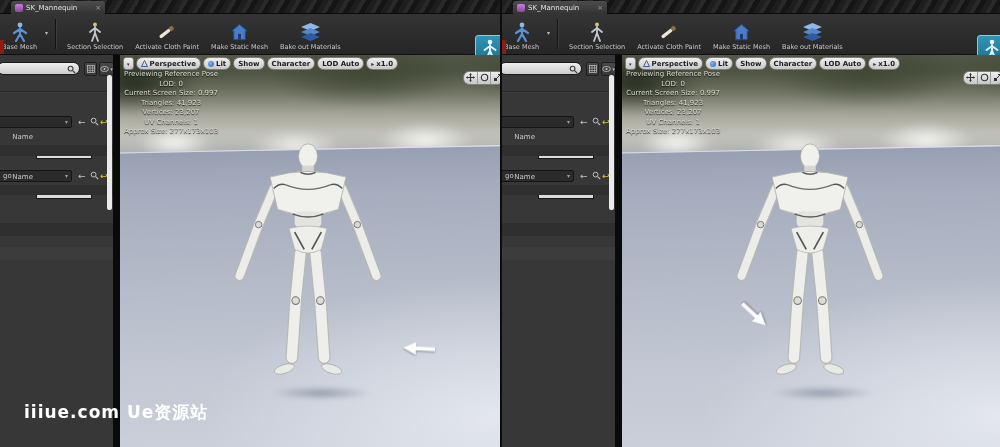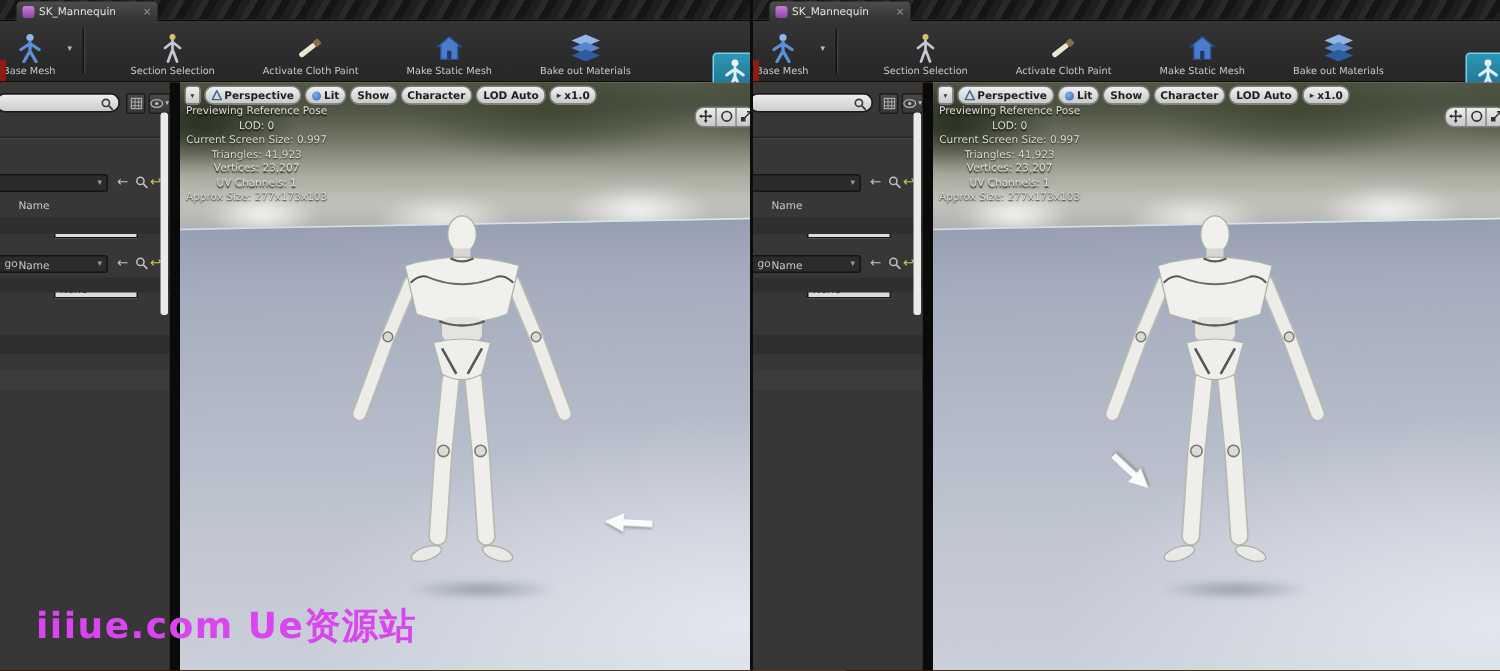--- a/index.html
+++ b/index.html
@@ -1,40 +1,40 @@
 <!DOCTYPE html>
 <html><head>
 <meta charset="utf-8">
 <style>
   * { margin:0; padding:0; box-sizing:border-box; }
   html,body { background:#000; }
   body { font-family:"DejaVu Sans", sans-serif; }
   .stage { position:relative; width:1000px; height:447px; overflow:hidden; background:#111; }
 
-  .frame { position:absolute; top:0; width:564px; height:447px; overflow:hidden; background:#a16207;padding-left:12px; }
+  .frame { position:absolute; top:0; width:564px; height:447px; overflow:hidden; background:#7f1d1d;padding-left:12px; }
   .frame--left { left:0; }
   .frame--right { left:500px; border-left:2px solid #0c0c0c; }
 
   
   .tabbar { position:absolute; left:0; top:0; width:500px; height:14px;
     background:repeating-linear-gradient(120deg,#1e1e1e 0 5px,#292929 5px 9px,#151515 9px 14px);
     border-bottom:1px solid #0a0a0a; }
   .tab { position:absolute; left:11px; top:1px; width:94px; height:13px;
     background:linear-gradient(#4c4c4c,#333); border-radius:3px 3px 0 0;
     display:flex; align-items:center; gap:3px; padding:0 4px; }
   .tab-icon { width:8px; height:8px; border-radius:2px; background:linear-gradient(#c97fd9,#8e44a8); flex:0 0 auto; }
   .tab-title { font-size:7px; color:#e3e3e3; white-space:nowrap; overflow:hidden; }
   .tab-close { font-size:7px; color:#9a9a9a; margin-left:auto; }
 
   
   .toolbar { position:absolute; left:0; top:14px; width:500px; height:41px;
     background:linear-gradient(#343434,#262626); border-bottom:1px solid #101010;
     display:flex; align-items:flex-start; padding:2px 0 3px 0; }
   .tbtn { position:relative; display:flex; flex-direction:column; align-items:center; justify-content:flex-end;
-    height:35px; padding:0 6px; color:#c9c9c9; font-size:6.5px; white-space:nowrap;margin-left:20px; }
+    height:35px; padding:0 6px; color:#c9c9c9; font-size:6.5px; white-space:nowrap; }
   .tbtn-base { margin-left:-4px; padding-right:13px; }
   .tbtn .tcaret { position:absolute; right:2px; top:13px; font-size:6px; color:#bbb; }
   .ticon { height:21px; display:flex; align-items:center; }
   .tlabel { margin-top:1px; }
   .tsep { width:1px; height:30px; background:#141414; box-shadow:1px 0 0 #3d3d3d; margin:0 5px 2px 5px; align-self:flex-end; }
   .preview-btn { position:absolute; right:-5px; top:21px; width:30px; height:30px;
     background:linear-gradient(#2e96b4,#1c6c89); border:1px solid #72d4f0; border-radius:3px;
     display:flex; align-items:center; justify-content:center; }
   .red-sliver { position:absolute; left:0; top:40px; width:4px; height:14px; background:#8e1c10; }
 
@@ -107,22 +107,22 @@
 
   .stats { position:absolute; left:4px; top:15px; font-size:7px; line-height:9.5px;
     color:#dcdcd2; text-shadow:0 1px 1px rgba(0,0,0,.85); }
   .stats div { white-space:nowrap;text-align:center; }
 
   .cursor { position:absolute; width:32px; height:15px; filter:drop-shadow(0 1px 1px rgba(0,0,0,.35)); opacity:.95; }
   .frame--left  .cursor { left:283px; top:286px; transform:rotate(3deg); }
   .frame--right .cursor { left:116px; top:252px; transform:rotate(-137deg); }
 
   
-  .watermark { position:absolute; left:24px; top:401px; font-size:24px; font-weight:bold;
-    color:#d946ef; letter-spacing:1px; white-space:nowrap; z-index:50; }
+  .watermark { position:absolute; left:24px; top:401px; font-size:17px; font-weight:bold;
+    color:#ffffff; letter-spacing:1px; white-space:nowrap; z-index:50; }
 </style>
 </head>
 <body>
 
 <div class="stage">
 
   <section class="frame frame--left" id="frameL">
 
     <div class="tabbar">
       <div class="tab">

